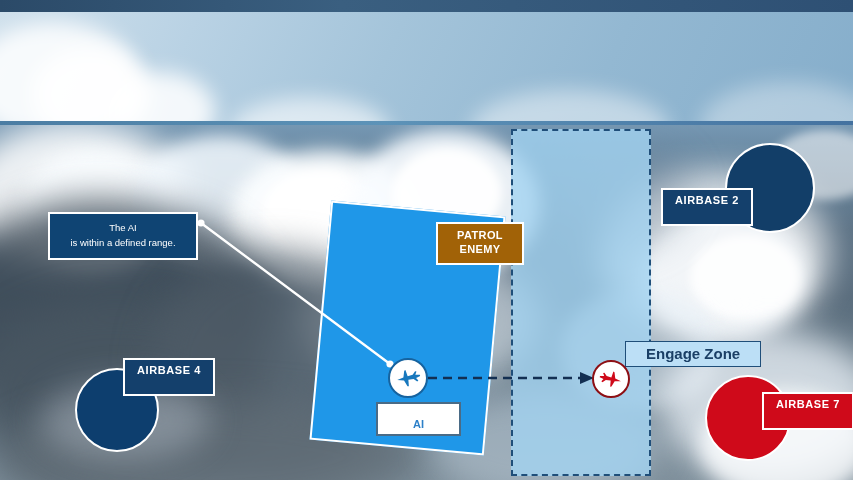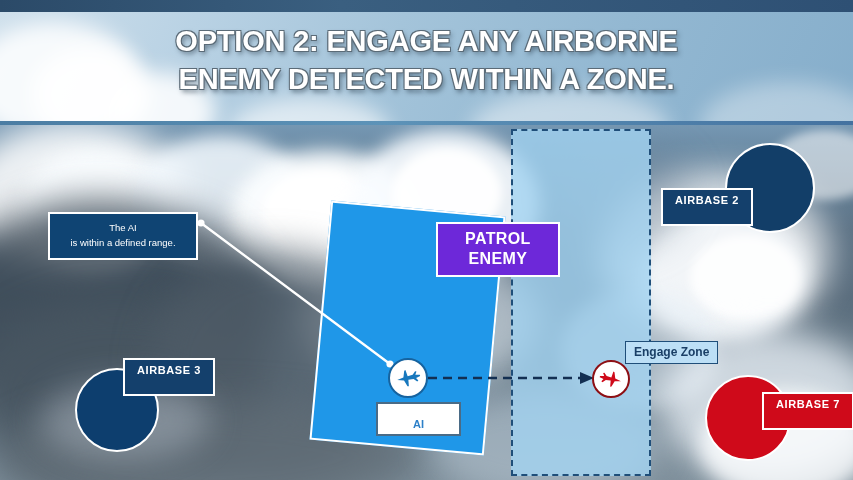--- a/index.html
+++ b/index.html
@@ -157,39 +157,39 @@
     font-size: 9.5px;
     line-height: 1.55;
     text-align: center;
     padding: 7px 6px 8px;
     z-index: 24;
   }
   #callout .cl { display: block; white-space: nowrap; }
 
   #patrol-label {
     left: 436px; top: 222px;
-    background: #6d28d9;
+    background: #a16207;
     border: 2px solid #ffffff;
     color: #ffffff;
-    font-size: 16px;
+    font-size: 11px;
     font-weight: bold;
     letter-spacing: 0.4px;
     line-height: 1.25;
-    padding: 5px 27px 6px;
+    padding: 5px 19px 6px;
   }
   #patrol-label .pl { display: block; }
 
   #engage-label {
     left: 625px; top: 341px;
     background: #bcdff6;
     border: 1.5px solid #1f4e79;
     color: #1a3f66;
-    font-size: 12px;
-    font-weight: bold;
-    padding: 3px 8px 4px;
+    font-size: 15px;
+    font-weight: bold;
+    padding: 3px 20px 4px;
   }
 
   #ai-label {
     left: 376px; top: 402px;
     width: 85px;
     background: #ffffff;
     border: 2px solid #4a6b86;
     color: #2d80c8;
     font-size: 11px;
     font-weight: bold;
@@ -265,24 +265,20 @@
     <div class="hb-sky"></div>
     <div class="hb-cloud" style="left:-30px; top:10px;  width:170px; height:120px;"></div>
     <div class="hb-cloud" style="left:30px;  top:35px;  width:120px; height:95px;"></div>
     <div class="hb-cloud" style="left:105px; top:60px;  width:110px; height:80px;"></div>
     <div class="hb-cloud" style="left:230px; top:85px;  width:160px; height:70px;  background:rgba(255,255,255,0.6);"></div>
     <div class="hb-cloud" style="left:470px; top:78px;  width:200px; height:80px;  background:rgba(255,255,255,0.45);"></div>
     <div class="hb-cloud" style="left:700px; top:70px;  width:180px; height:90px;  background:rgba(255,255,255,0.35);"></div>
   </div>
   <div id="header-rule"></div>
 
-  <div id="title">
-    <span class="tline">OPTION 2: ENGAGE ANY AIRBORNE</span>
-    <span class="tline">ENEMY DETECTED WITHIN A ZONE.</span>
-  </div>
 
   <div id="engage-zone"></div>
   <div id="patrol-zone"></div>
 
   <div class="airbase-dot" id="airbase1-dot"></div>
   <div class="airbase-dot" id="airbase2-dot"></div>
   <div class="airbase-dot" id="airbase4-dot"></div>
 
   <svg id="vector-layer" viewBox="0 0 853 480" xmlns="http://www.w3.org/2000/svg">
 
@@ -312,21 +308,21 @@
         <path d="M7 31.5 L22 28.5 L27 14 L30 13 L32 28 L44 27 L51 20 L54 21.5 L50 28 L60 30.5 L60 33.5 L50 36 L54 42.5 L51 44 L44 37 L32 36 L30 51 L27 50 L22 35.5 Z"></path>
       </g>
     </svg>
   </div>
 
   <div id="callout">
     <span class="cl">The AI</span>
     <span class="cl">is within a defined range.</span>
   </div>
 
-  <div class="lbl lbl-airbase" id="airbase1-label">AIRBASE 3</div>
+  <div class="lbl lbl-airbase" id="airbase1-label">AIRBASE 4</div>
   <div class="lbl lbl-airbase" id="airbase2-label">AIRBASE 2</div>
   <div class="lbl lbl-airbase" id="airbase4-label">AIRBASE 7</div>
 
   <div class="lbl" id="patrol-label">
     <span class="pl">PATROL</span>
     <span class="pl">ENEMY</span>
   </div>
 
   <div class="lbl" id="engage-label">Engage Zone</div>
 

